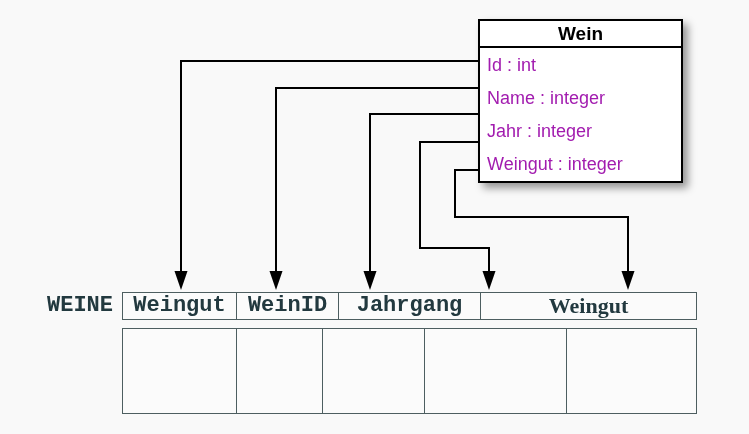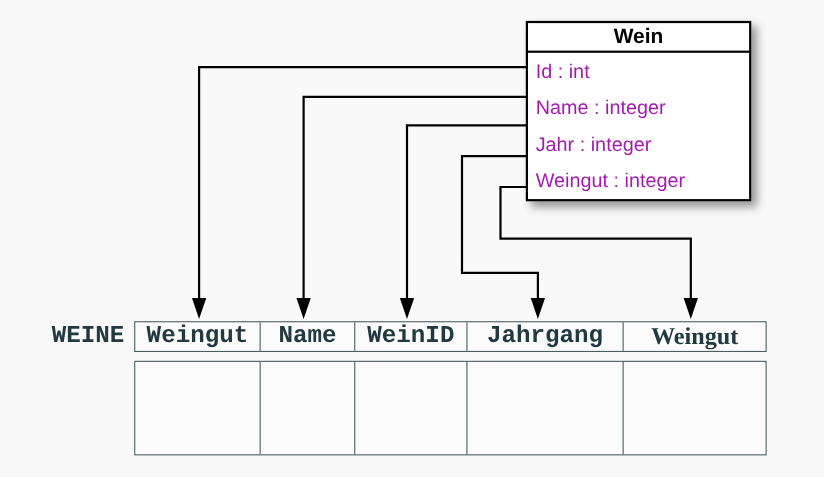--- a/index.html
+++ b/index.html
@@ -57,21 +57,20 @@
       <div class="attr-row">Name : integer</div>
       <div class="attr-row">Jahr : integer</div>
       <div class="attr-row">Weingut : integer</div>
     </div>
   </div>
 
   <div class="tbl-label">WEINE</div>
 
   <div class="tbl-row tbl-header">
     <div class="cell c0">Weingut</div>
-    <div class="cell c1">Name</div>
     <div class="cell c2">WeinID</div>
     <div class="cell c3">Jahrgang</div>
     <div class="cell c4">Weingut</div>
   </div>
 
   <div class="tbl-row tbl-body">
     <div class="cell c0"></div>
     <div class="cell c1"></div>
     <div class="cell c2"></div>
     <div class="cell c3"></div>

